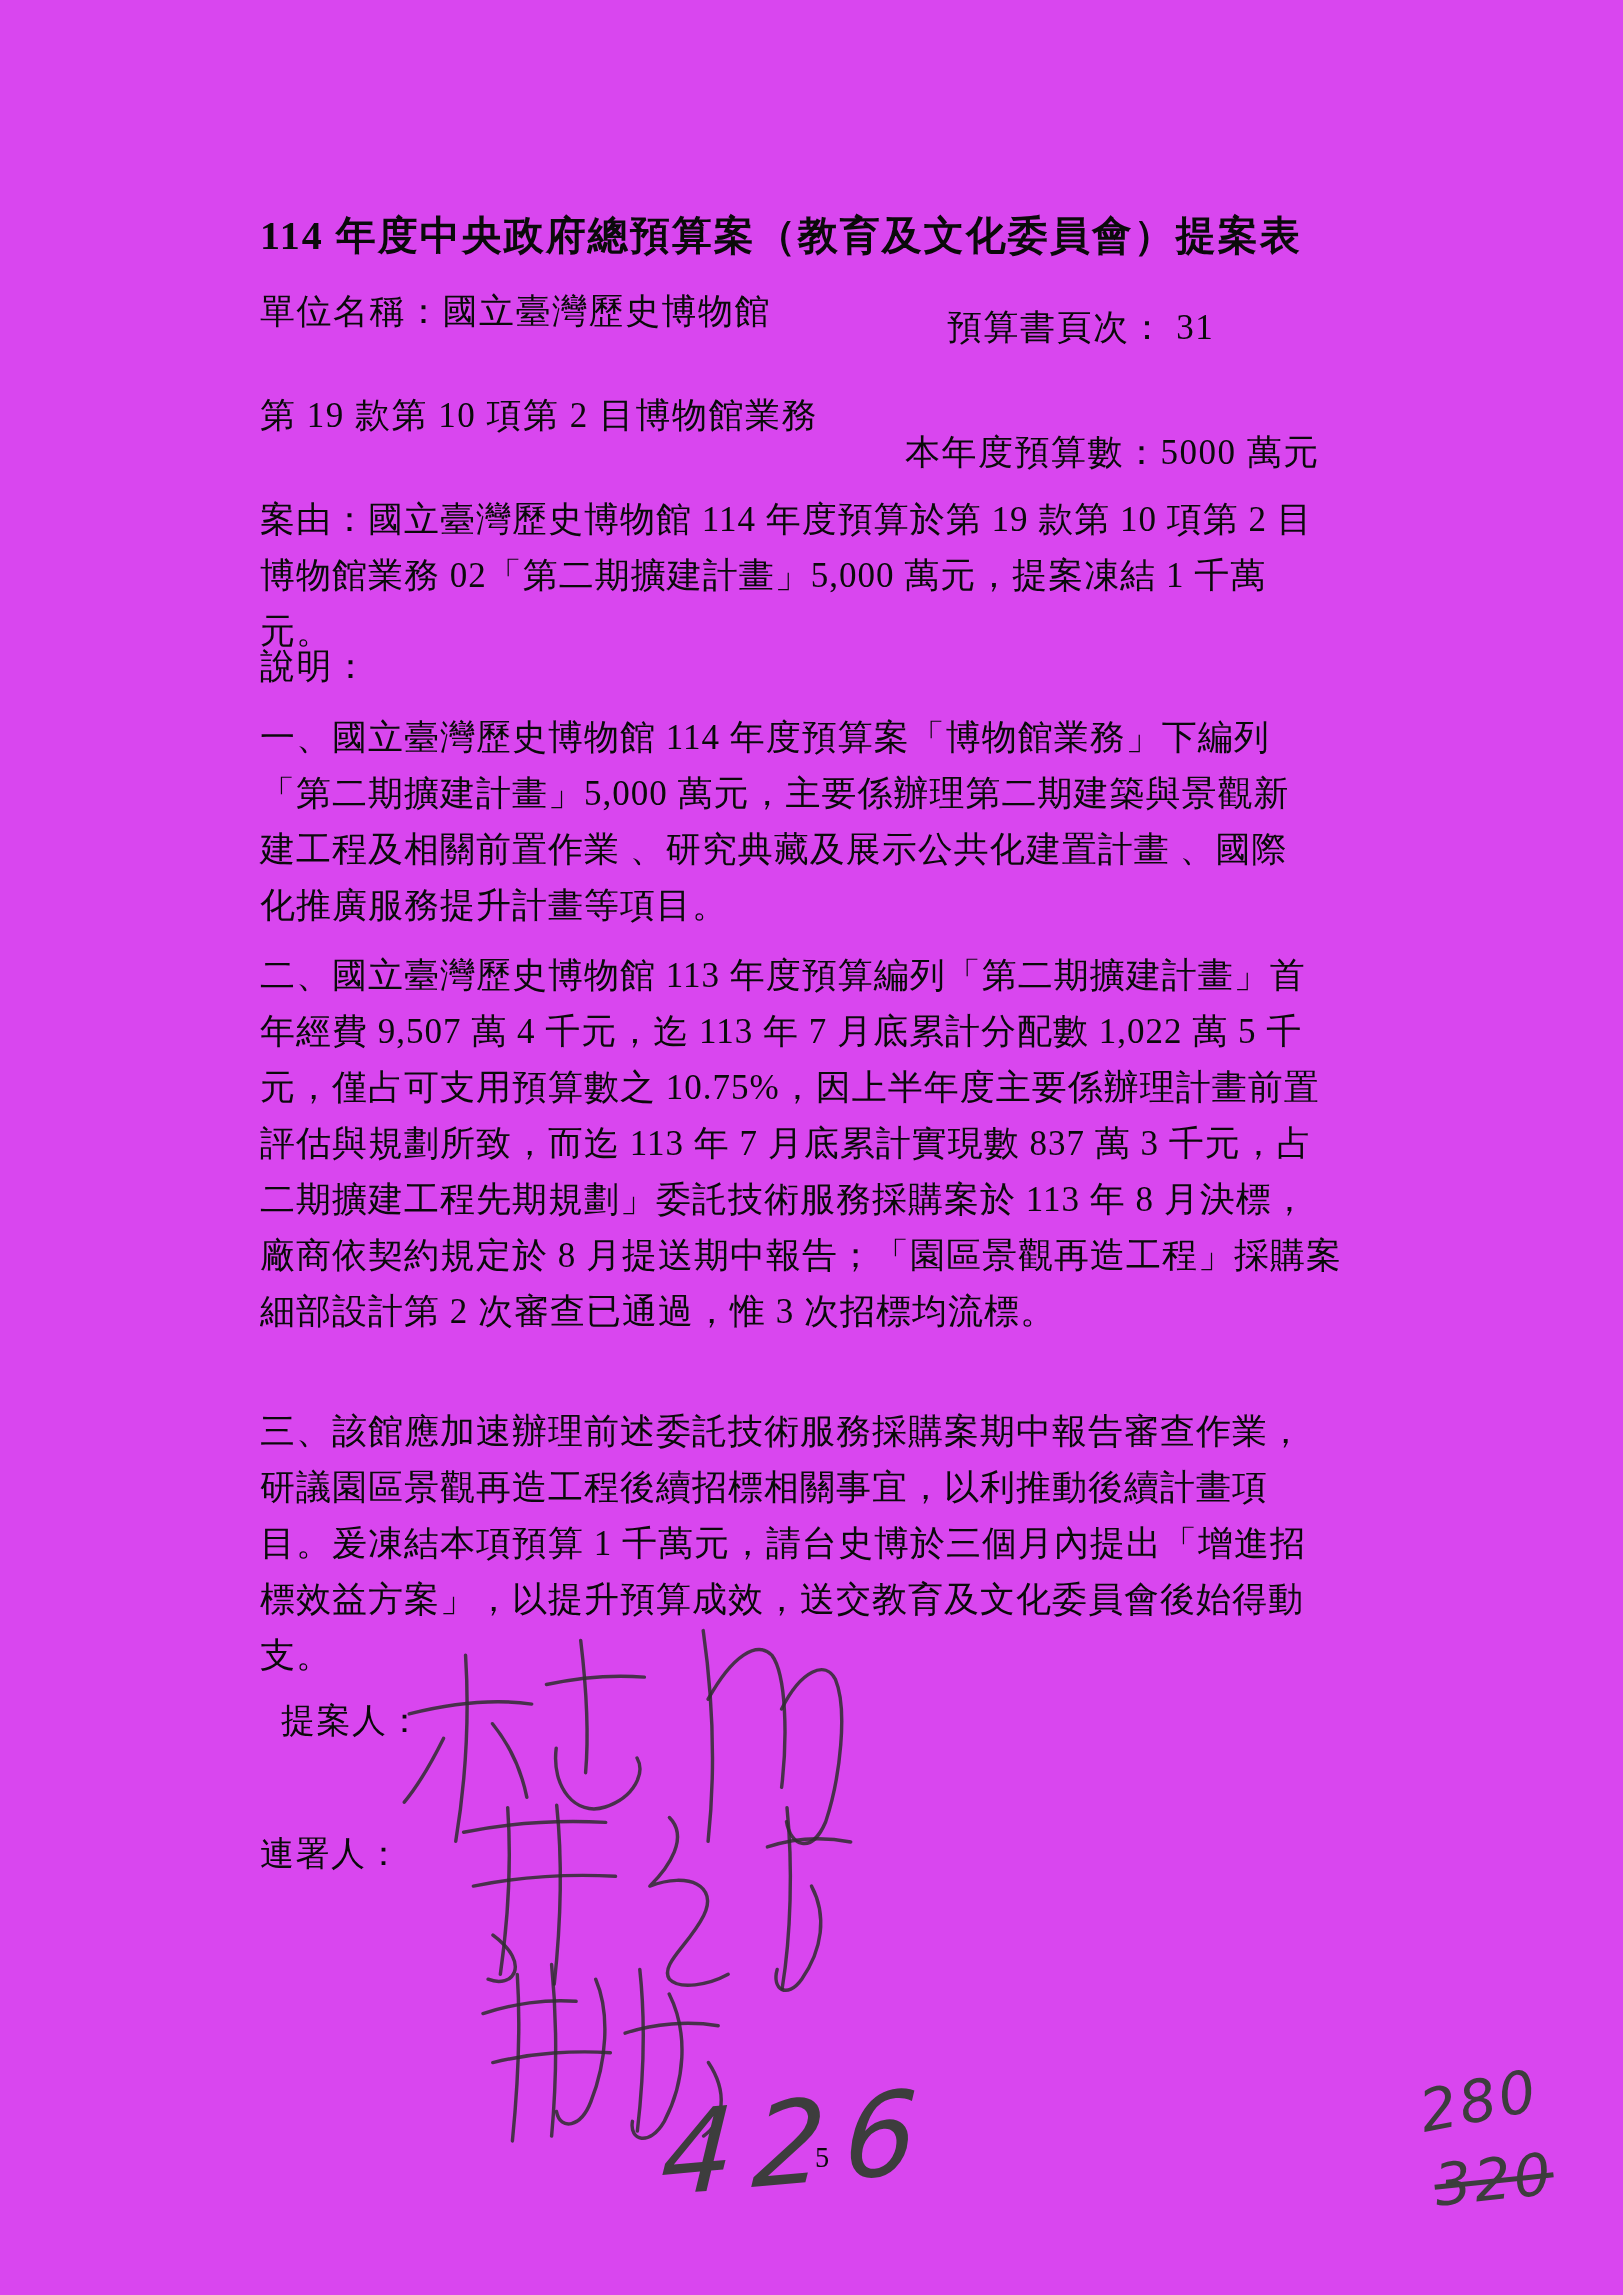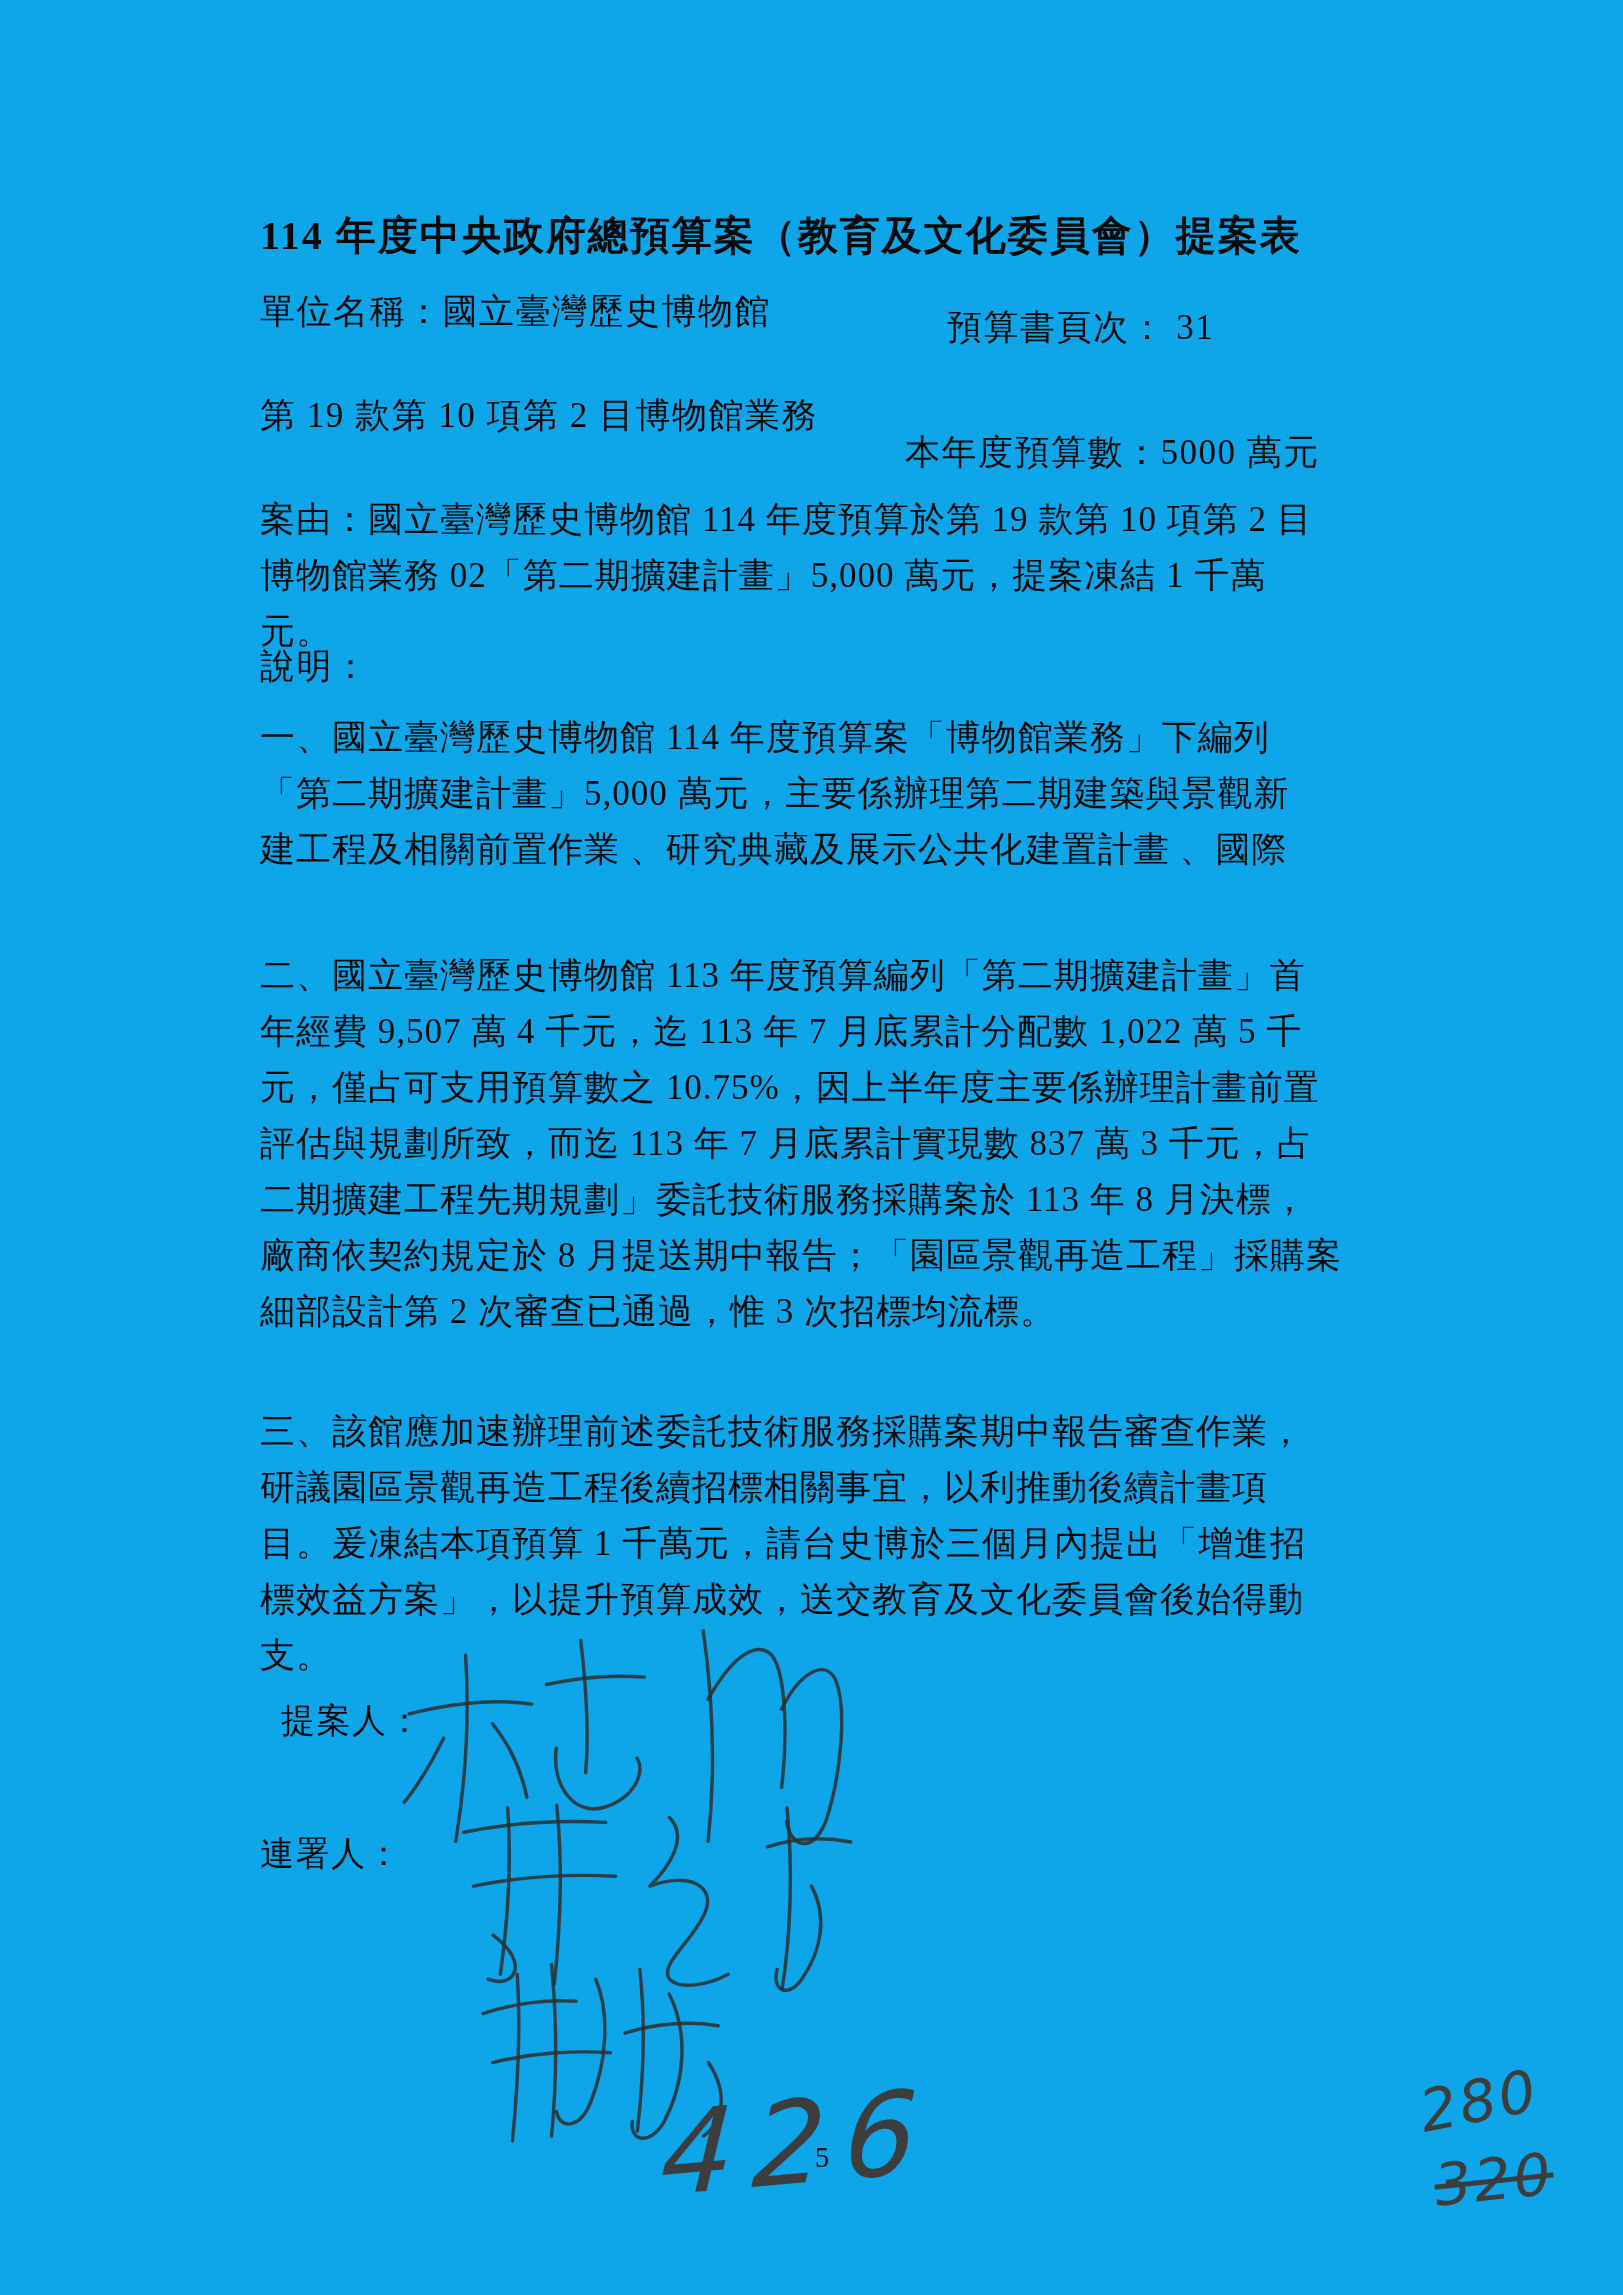--- a/index.html
+++ b/index.html
@@ -1,19 +1,19 @@
 <!DOCTYPE html>
 <html style="font-size:7.8px"><head>
 <meta charset="utf-8">
 <style>
   html,body{margin:0;padding:0;background:#e8e8e8;}
   .page{
     position:relative;
     width:1624px;height:2295px;
-    background:#0ea5e9;
+    background:#d946ef;
     font-family:"Liberation Serif","DejaVu Serif",serif;
     color:#0a0a0a;
     overflow:hidden;
   }
   .abs{position:absolute;white-space:nowrap;}
   .title{
     left:260px;top:208px;
     font-size:40px;font-weight:700;letter-spacing:2px;
   }
   .row{position:absolute;left:260px;width:1197px;height:59px;}
@@ -81,20 +81,21 @@
     <div class="line">博物館業務 02「第二期擴建計畫」5,000 萬元，提案凍結 1 千萬</div>
     <div class="line">元。</div>
   </div>
 
   <div class="abs explain-label">說明：</div>
 
   <div class="abs block p1-block">
     <div class="line">一、國立臺灣歷史博物館 114 年度預算案「博物館業務」下編列</div>
     <div class="line">「第二期擴建計畫」5,000 萬元，主要係辦理第二期建築與景觀新</div>
     <div class="line">建工程及相關前置作業 、研究典藏及展示公共化建置計畫 、國際</div>
+    <div class="line">化推廣服務提升計畫等項目。</div>
   </div>
 
   <div class="abs block p2-block">
     <div class="line">二、國立臺灣歷史博物館 113 年度預算編列「第二期擴建計畫」首</div>
     <div class="line">年經費 9,507 萬 4 千元，迄 113 年 7 月底累計分配數 1,022 萬 5 千</div>
     <div class="line">元，僅占可支用預算數之 10.75%，因上半年度主要係辦理計畫前置</div>
     <div class="line">評估與規劃所致，而迄 113 年 7 月底累計實現數 837 萬 3 千元，占</div>
     <div class="line">二期擴建工程先期規劃」委託技術服務採購案於 113 年 8 月決標，</div>
     <div class="line">廠商依契約規定於 8 月提送期中報告；「園區景觀再造工程」採購案</div>
     <div class="line">細部設計第 2 次審查已通過，惟 3 次招標均流標。</div>

